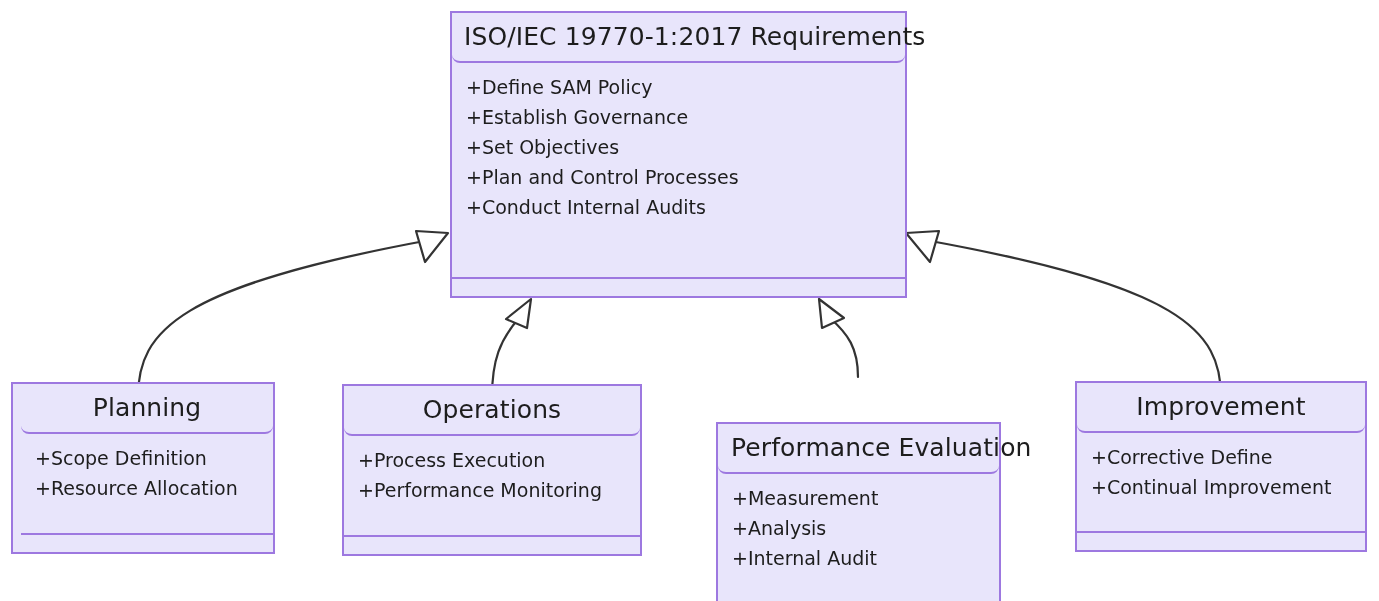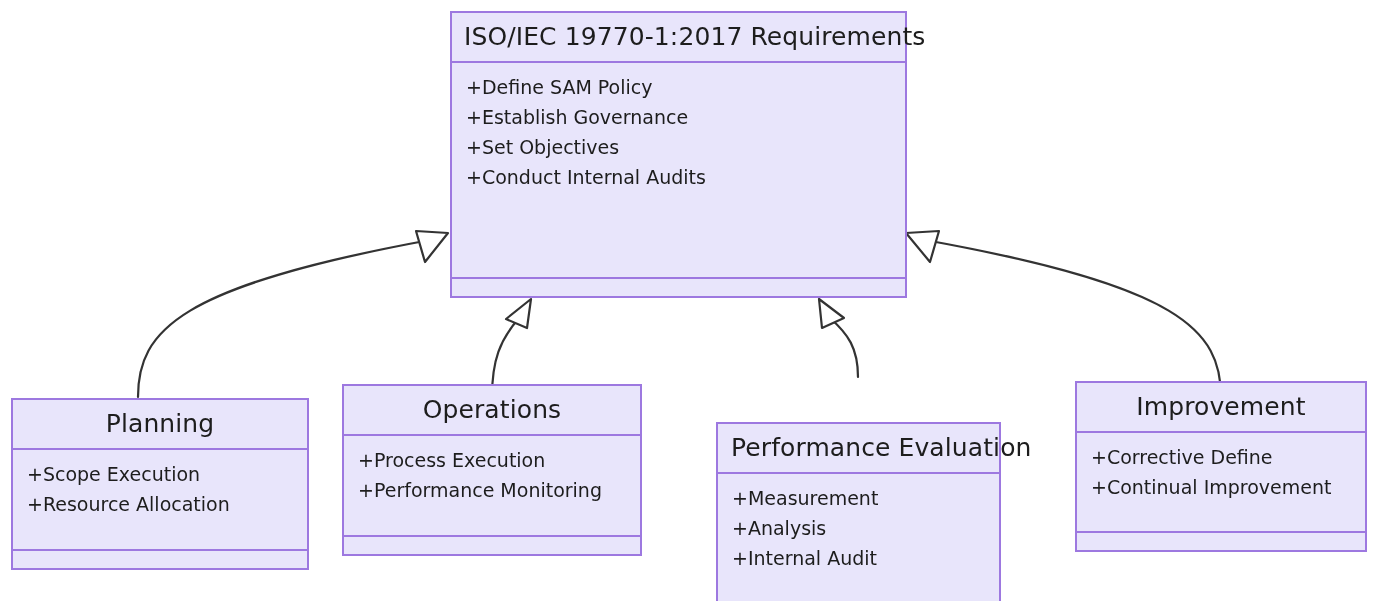--- a/index.html
+++ b/index.html
@@ -36,20 +36,21 @@
   .class-title {
     box-sizing: border-box;
     border-bottom: 2px solid #9d78e0;
     color: #1d1d1d;
     font-size: 25px;
     line-height: 1;
     padding: 11px 12px 12px 12px;
     text-align: center;
     white-space: nowrap;
     letter-spacing: 0.1px;
+    border-radius: 8px;
   }
   .class-title.fit {
     text-align: left;
     padding-left: 13px;
     padding-right: 8px;
   }
   .class-members {
     box-sizing: border-box;
     border-bottom: 2px solid #9d78e0;
     padding: 10px 0 11px 0;
@@ -88,29 +89,30 @@
     <path d="M 1221 397 C 1221 330 1180 286 925 240" fill="none" stroke="#333333" stroke-width="2.2" stroke-linecap="round"></path>
     <polygon points="906,233 939,231 930,262" fill="#ffffff" stroke="#333333" stroke-width="2.2" stroke-linejoin="round"></polygon>
   </svg>
 
   <div class="uml-class main-class" style="left:450px; top:11px; width:457px; height:287px;">
     <div class="class-title">ISO/IEC 19770-1:2017 Requirements</div>
     <div class="class-members">
       <div class="member-row">+Define SAM Policy</div>
       <div class="member-row">+Establish Governance</div>
       <div class="member-row">+Set Objectives</div>
+      <div class="member-row">+Plan and Control Processes</div>
       <div class="member-row">+Conduct Internal Audits</div>
     </div>
     <div class="class-footer"></div>
   </div>
 
-  <div class="uml-class" style="left:11px; top:398px; width:298px; height:172px;">
+  <div class="uml-class" style="left:11px; top:382px; width:264px; height:172px;padding-left:8px;">
     <div class="class-title">Planning</div>
     <div class="class-members">
-      <div class="member-row">+Scope Execution</div>
+      <div class="member-row">+Scope Definition</div>
       <div class="member-row">+Resource Allocation</div>
     </div>
     <div class="class-footer"></div>
   </div>
 
   <div class="uml-class" style="left:342px; top:384px; width:300px; height:172px;">
     <div class="class-title">Operations</div>
     <div class="class-members">
       <div class="member-row">+Process Execution</div>
       <div class="member-row">+Performance Monitoring</div>

